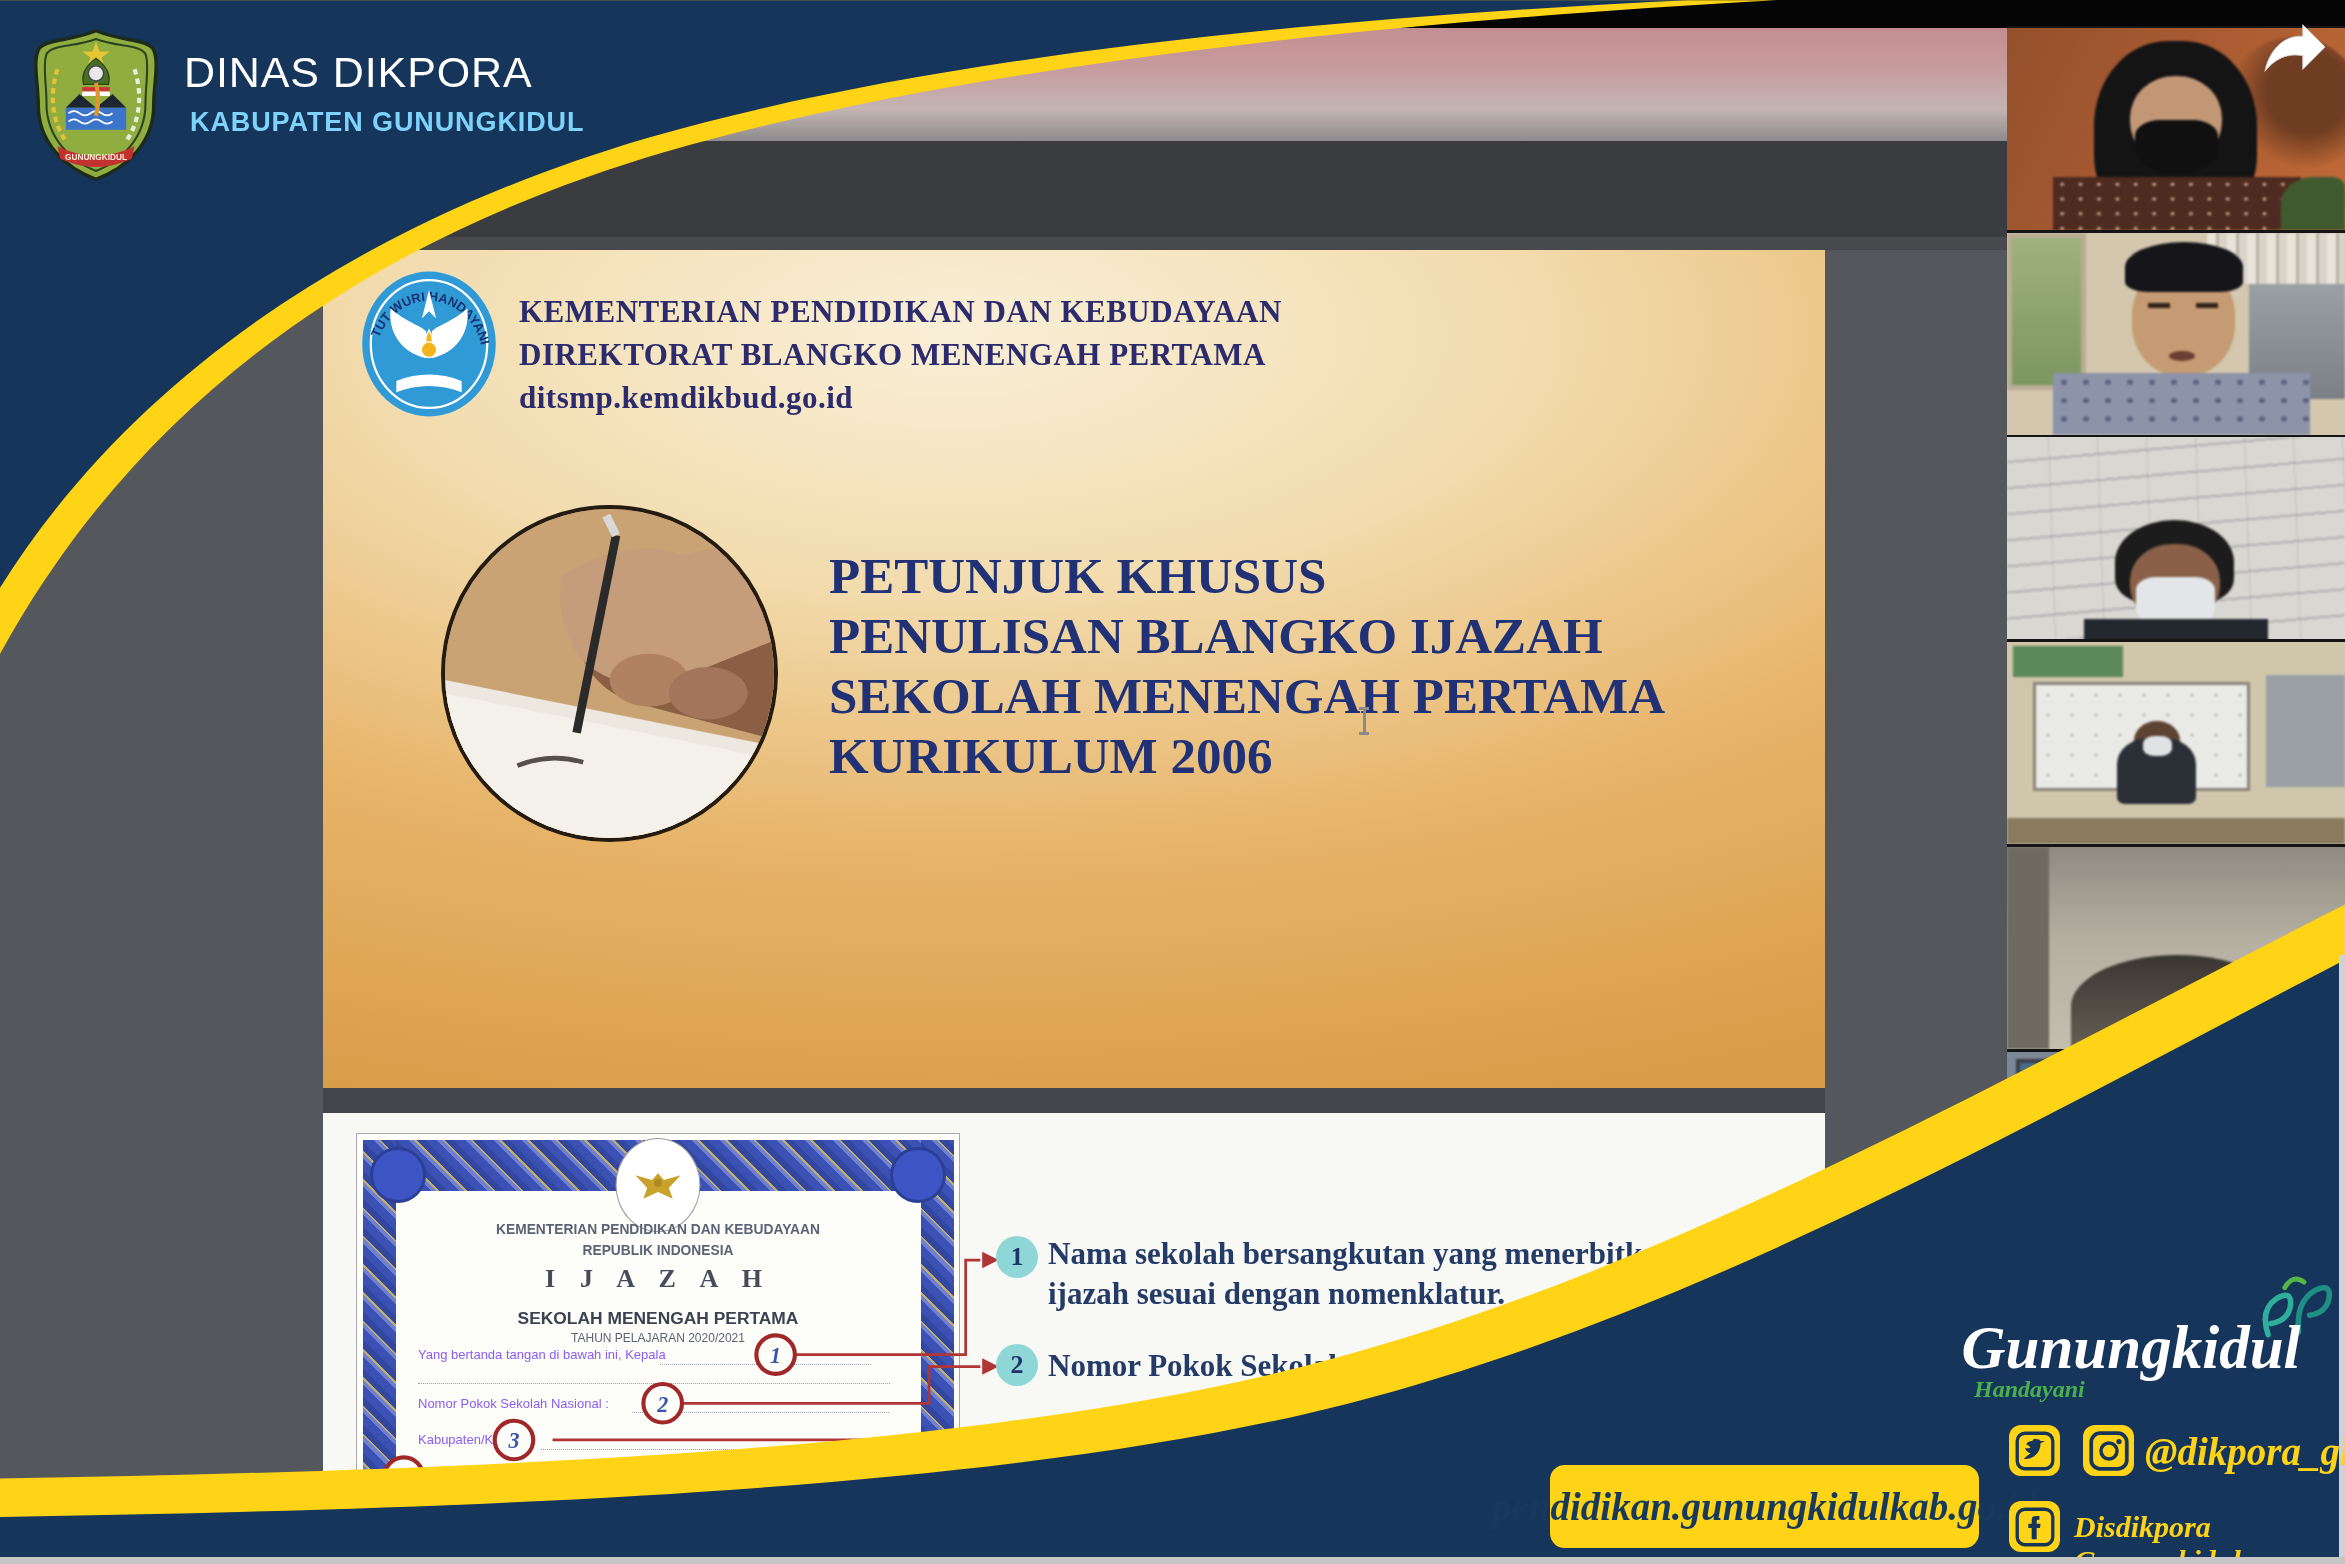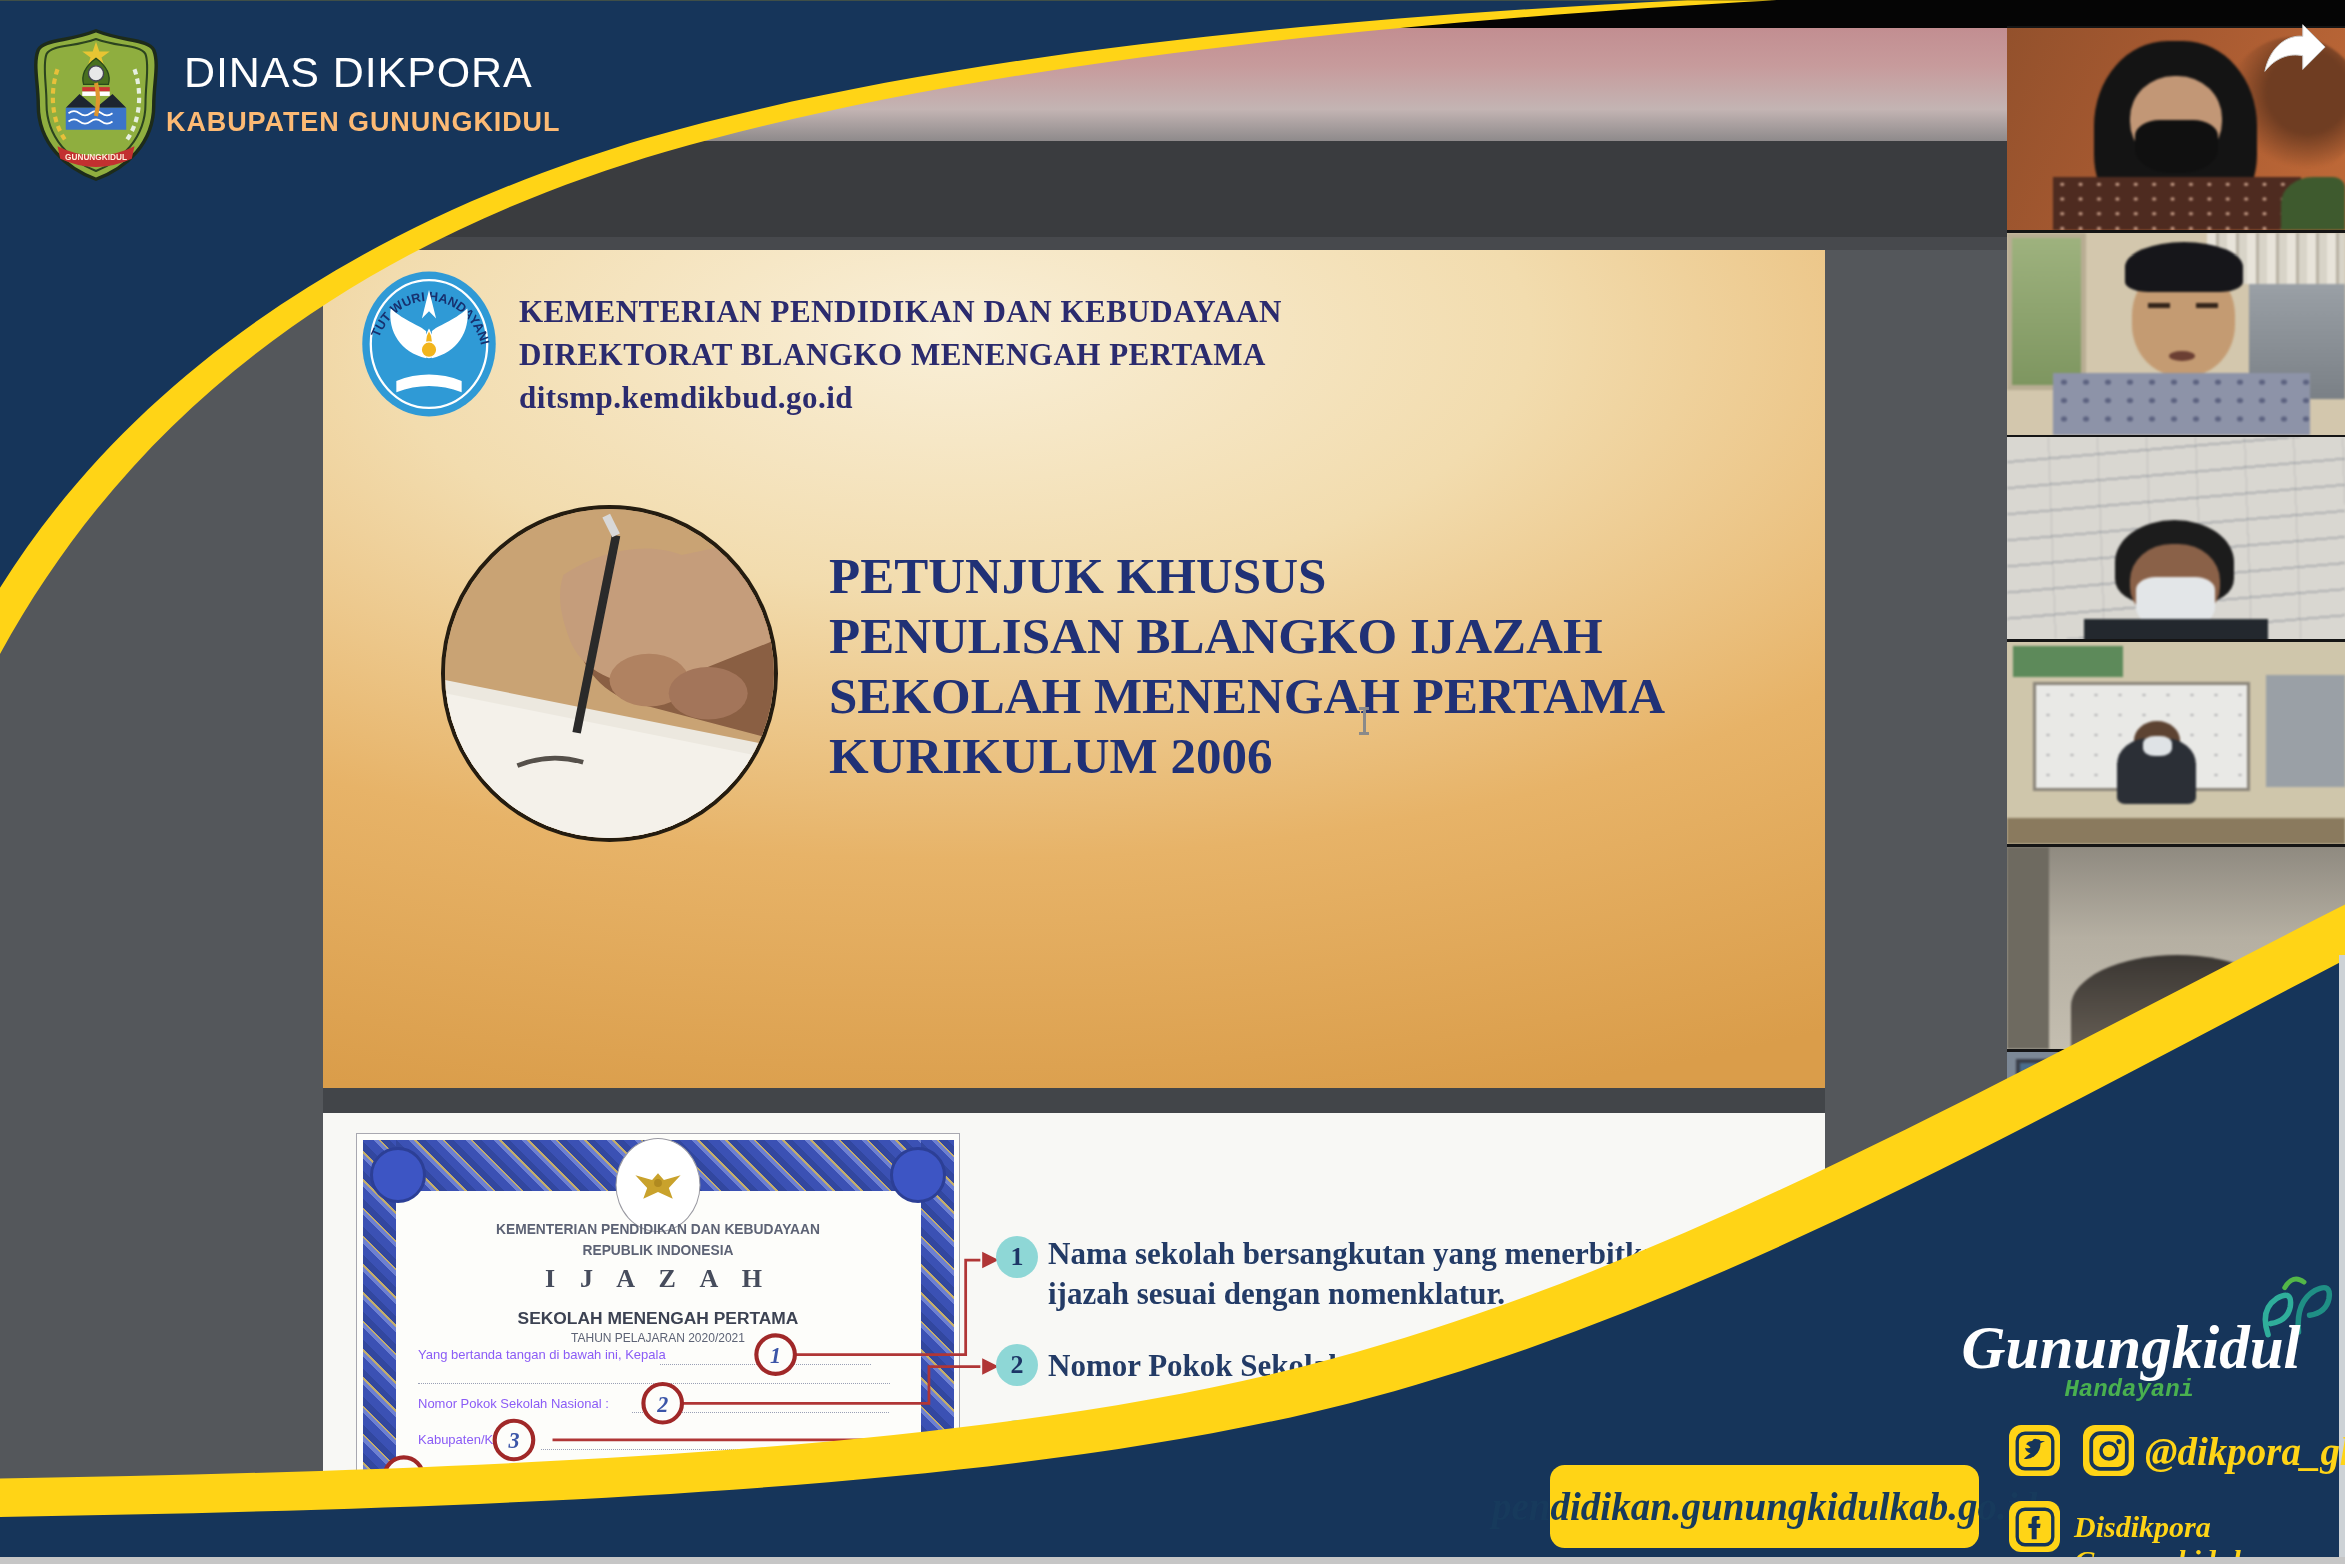--- a/index.html
+++ b/index.html
@@ -145,27 +145,27 @@
 
   .share{left:2261px;top:20px;width:68px;height:57px;z-index:20;}
 
   
   .frame-svg{left:0;top:0;width:2345px;height:1565px;z-index:50;pointer-events:none;}
 
   
   .z60{z-index:60;}
   .crest{left:26px;top:27.5px;width:140px;height:154px;}
   .org-name{left:184px;top:48px;color:#fff;font-size:43px;font-weight:400;letter-spacing:0.9px;}
-  .org-sub{left:166px;top:107px;color:#fdba74;font-size:27px;font-weight:bold;letter-spacing:0.9px;}
+  .org-sub{left:190px;top:107px;color:#7dd3fc;font-size:27px;font-weight:bold;letter-spacing:0.9px;}
 
   .script{font-family:"Liberation Serif",serif;font-style:italic;font-weight:bold;}
   .banner{left:1550px;top:1465px;width:429px;height:83px;background:#ffd416;border-radius:14.7px;
     display:flex;align-items:center;justify-content:center;color:#173a5c;font-size:39px;}
   .brand{left:1954px;top:1313px;width:354px;text-align:center;color:#fff;font-size:61px;}
-  .brand-sub{left:1974px;top:1376px;width:220px;text-align:right;color:#49b04f;font-size:24px;font-family:Liberation Mono, monospace;}
+  .brand-sub{left:1974px;top:1376px;width:220px;text-align:left;color:#49b04f;font-size:24px;}
   .ornament{left:2257px;top:1271px;width:83px;height:72px;}
   .sicon{width:51px;height:51px;background:#ffd416;border-radius:12px;display:flex;
     align-items:center;justify-content:center;}
   .tw{left:2009px;top:1425px;} .ig{left:2083px;top:1425px;} .fb{left:2009px;top:1501px;}
   .handle{left:2145px;top:1429px;color:#ffd416;font-size:39px;}
   .fbname{left:2074px;top:1510px;color:#ffd416;font-size:30px;}
 
   .right-light{left:2339px;top:955px;width:6.4px;height:602px;background:#cdd2d6;z-index:55;}
   .bottom-light{left:0;top:1557px;width:2345px;height:7.3px;background:#c6c6c6;z-index:70;}
 </style>

